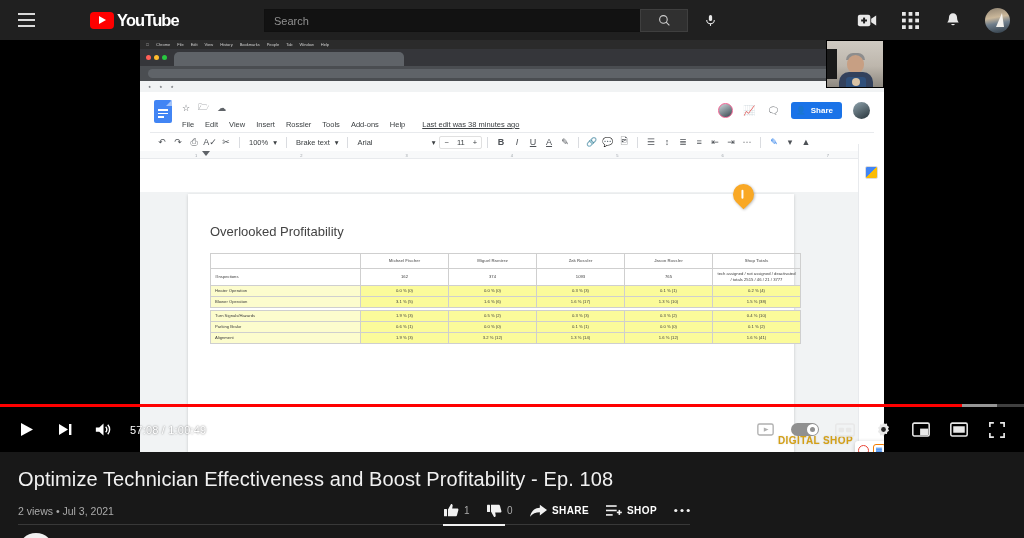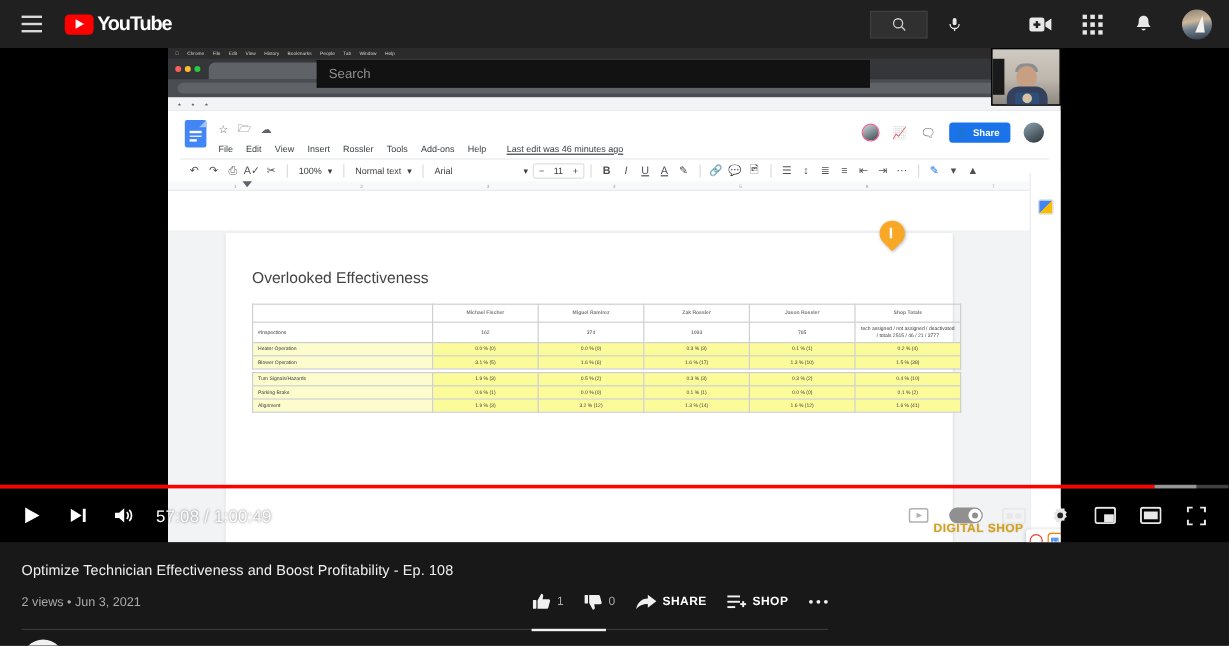--- a/index.html
+++ b/index.html
@@ -10,36 +10,36 @@
     overflow: hidden;
   }
   body { position: relative; }
 
   
   .masthead {
     position: absolute; top: 0; left: 0; width: 1024px; height: 40px;
     background: #202020; display: flex; align-items: center;
     z-index: 40;
   }
-  .mh-left { display: flex; align-items: center; padding-left: 14px; }
+  .mh-left { display: flex; align-items: center; padding-left: 14px; gap: 36px; }
   .burger { width: 24px; height: 24px; display: flex; flex-direction: column;
     justify-content: center; gap: 4px; cursor: pointer; margin-right: 16px; }
   .burger i { display: block; height: 2px; background: #d9d9d9; width: 17px; margin: 0 auto; }
   .yt-logo { display: flex; align-items: center; gap: 3px; cursor: pointer; }
   .yt-play { width: 24px; height: 17px; background: #ff0000; border-radius: 4px;
     position: relative; }
   .yt-play::after { content: ""; position: absolute; left: 9px; top: 4.2px;
     border-left: 7px solid #fff; border-top: 4.4px solid transparent;
     border-bottom: 4.4px solid transparent; }
   .yt-word { color: #fff; font-size: 16.5px; font-weight: bold; letter-spacing: -0.9px; }
 
   .mh-search { position: absolute; left: 264px; top: 9px; display: flex; }
-  .search-box { width: 461px; height: 23px; background: #121212;
+  .search-box { width: 376px; height: 23px; background: #121212;
     border: 1px solid #101010; border-right: none; display: flex; 
-    padding-left: 9px; margin-top: 41px; }
+    padding-left: 9px; }
   .search-box input { background: transparent; border: none; outline: none;
     color: #d9d9d9; font-size: 11px; width: 100%;
     font-family: "Liberation Sans", sans-serif; }
   .search-box input::placeholder { color: #909090; }
   .search-btn { width: 48px; height: 23px; background: #303030; border: 1px solid #3f3f3f;
     display: flex; align-items: center; justify-content: center; cursor: pointer; }
   .mic-btn { margin-left: 10px; width: 24px; height: 23px; display: flex;
     align-items: center; justify-content: center; cursor: pointer; }
 
   .mh-right { position: absolute; right: 14px; top: 0; height: 40px;
@@ -192,34 +192,34 @@
   .prog-played { position:absolute; left:0; top:0; height:3px; width:93.9%;
     background:#ff0000; }
   .prog-buffer { position:absolute; left:93.9%; top:0; height:3px; width:3.5%;
     background:rgba(255,255,255,.45); }
   .ctrl-bar { position:absolute; left:0; top:3px; width:1024px; height:45px;
     display:flex; align-items:center; }
   .ctrl-left { display:flex; align-items:center; gap:0px; padding-left:8px; }
   .ctrl-right { position:absolute; right:8px; display:flex; align-items:center; gap:0px; }
   .cbtn { width:38px; height:38px; display:flex; align-items:center;
     justify-content:center; cursor:pointer; }
-  .time-txt { color:#fff; font-size:14px; margin-left:8px; letter-spacing:.2px;
+  .time-txt { color:#fff; font-size:11px; margin-left:8px; letter-spacing:.2px;
     text-shadow:0 0 2px rgba(0,0,0,.6); }
   .autoplay-toggle { width:28px; height:13px; border-radius:7px; background:#909090;
     position:relative; cursor:pointer; }
   .autoplay-toggle::after { content:""; position:absolute; right:1px; top:1px;
     width:11px; height:11px; border-radius:50%; background:#fff; }
   .autoplay-toggle::before { content:""; position:absolute; right:4px; top:4px;
     width:5px;height:5px;border-radius:50%; background:#909090; z-index:2;}
 
   
   .below { position:absolute; top:452px; left:0; width:1024px; height:86px;
     background:#181818; }
   .meta { position:absolute; left:18px; top:16px; width:672px; }
-  .video-title { color:#f1f1f1; font-size:12px; font-weight:400; letter-spacing:.1px; }
+  .video-title { color:#f1f1f1; font-size:20px; font-weight:400; letter-spacing:.1px; }
   .meta-row { display:flex; align-items:center; justify-content:space-between;
     margin-top:12px; }
   .views { color:#aaaaaa; font-size:10.5px; }
   .actions { display:flex; align-items:center; gap:17px; }
   .act { display:flex; align-items:center; gap:5px; color:#fff; font-size:10px;
     font-weight:bold; letter-spacing:.4px; cursor:pointer; }
   .act .cnt { color:#aaa; font-weight:normal; font-size:10px; }
   .divider-line { position:absolute; left:18px; top:72px; width:672px; height:1px;
     background:#383838; }
   .like-underline { position:absolute; left:443px; top:72px; width:62px; height:2px;
@@ -347,21 +347,21 @@
           </div>
           <div class="doc-menu">
             <span>File</span>
             <span>Edit</span>
             <span>View</span>
             <span>Insert</span>
             <span>Rossler</span>
             <span>Tools</span>
             <span>Add-ons</span>
             <span>Help</span>
-            <span class="doc-lastedit">Last edit was 46 minutes ago</span>
+            <span class="doc-lastedit">Last edit was 38 minutes ago</span>
           </div>
         </div>
 
         <div class="gdoc-right">
           <div class="gr-avatar"></div>
           <span class="gr-ico">📈</span>
           <span class="gr-ico">🗨</span>
           <div class="share-btn">
             <span>👤</span>
             <span>Share</span>
@@ -376,21 +376,21 @@
         <span class="tb-ico">⎙</span>
         <span class="tb-ico">A✓</span>
         <span class="tb-ico">✂</span>
         <span class="tb-sep"></span>
         <span class="tb-select">
           <span>100%</span>
           <span>▾</span>
         </span>
         <span class="tb-sep"></span>
         <span class="tb-select">
-          <span>Normal text</span>
+          <span>Brake text</span>
           <span>▾</span>
         </span>
         <span class="tb-sep"></span>
         <span class="tb-select" style="width:86px;justify-content:space-between">
           <span>Arial</span>
           <span>▾</span>
         </span>
         <span class="tb-num">
           <span>−</span>
           <span>11</span>
@@ -428,21 +428,21 @@
           <span>3</span>
           <span>4</span>
           <span>5</span>
           <span>6</span>
           <span>7</span>
         </div>
       </div>
 
       <div class="gdoc-canvas">
         <div class="doc-page">
-          <div class="doc-h1">Overlooked Effectiveness</div>
+          <div class="doc-h1">Overlooked Profitability</div>
 
           <table class="opp">
             <tbody>
                 <tr class="hdr">
               <td class="col-first"></td>
               <td class="col-name">Michael Fischer</td>
               <td class="col-name">Miguel Ramirez</td>
               <td class="col-name">Zak Rossler</td>
               <td class="col-name">Jason Rossler</td>
               <td class="col-name">Shop Totals</td>
@@ -605,21 +605,21 @@
         </div>
       </div>
     </div>
   </div>
 </div>
 
 <div class="below">
   <div class="meta">
     <div class="video-title">Optimize Technician Effectiveness and Boost Profitability - Ep. 108</div>
     <div class="meta-row">
-      <span class="views">2 views • Jun 3, 2021</span>
+      <span class="views">2 views • Jul 3, 2021</span>
       <div class="actions">
         <div class="act">
           <svg width="15" height="15" viewBox="0 0 17 17">
             <path d="M4.5 7.3 L8 1 c1.4 0 2 .9 1.8 2.1 L9.3 6.2 H15 c.9 0 1.5.8 1.3 1.6 l-1.6 6c-.2.7-.8 1.2-1.5 1.2 H4.5 Z" fill="#f1f1f1"></path>
             <rect x="0" y="6.8" width="3.4" height="8.2" rx="0.6" fill="#f1f1f1"></rect>
           </svg>
           <span class="cnt">1</span>
         </div>
         <div class="act">
           <svg width="15" height="15" viewBox="0 0 17 17">

